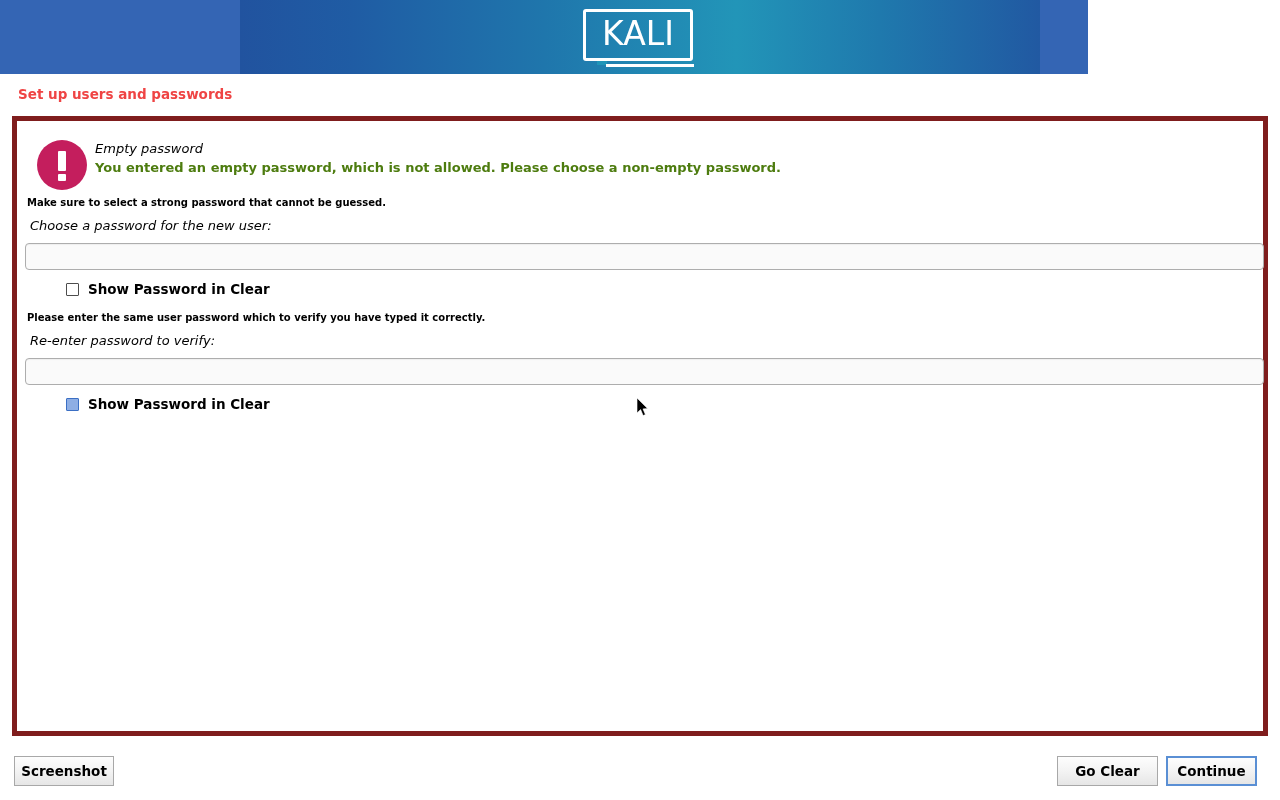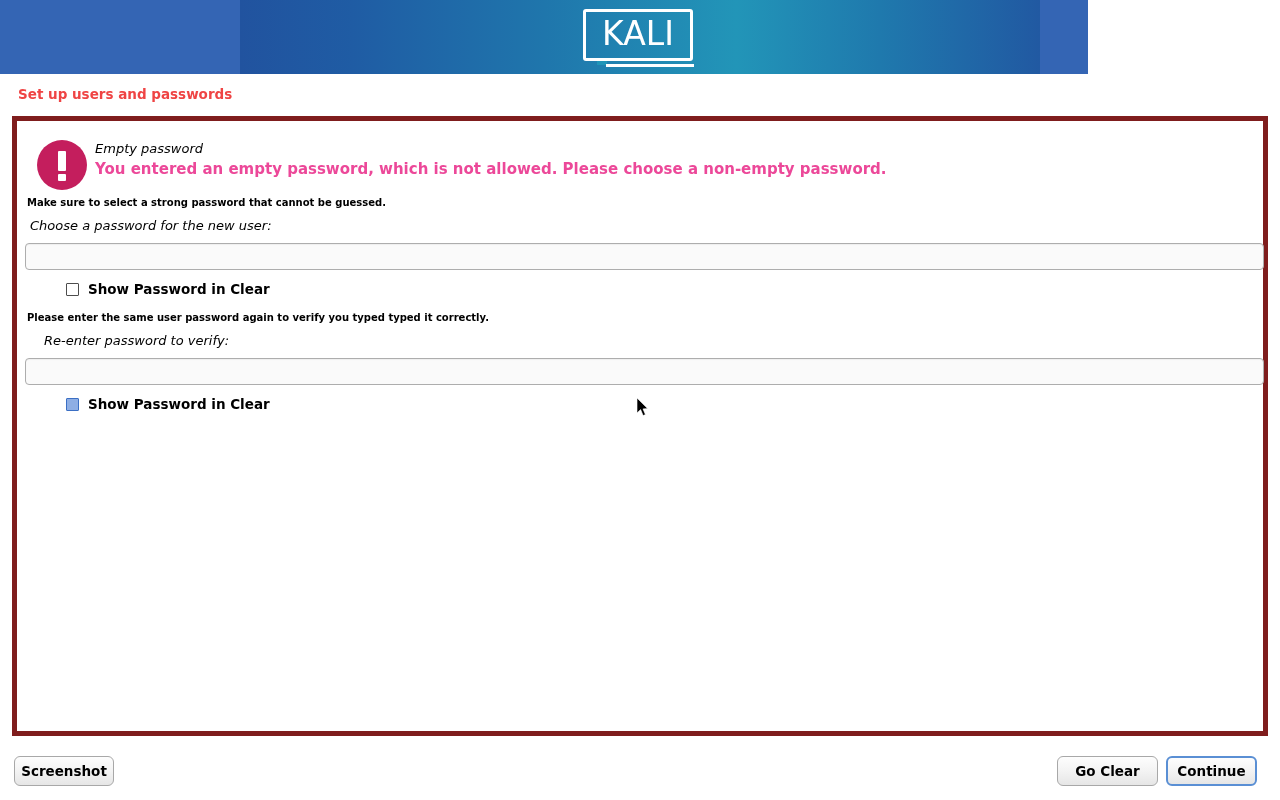--- a/index.html
+++ b/index.html
@@ -152,23 +152,23 @@
     left: 70px;
     top: 10px;
     font-size: 13px;
     font-style: italic;
     color: #000000;
   }
   .error-text {
     position: absolute;
     left: 70px;
     top: 29px;
-    font-size: 15px;
-    font-weight: bold;
-    color: #ec4899;
+    font-size: 13px;
+    font-weight: bold;
+    color: #4d7c0f;
   }
 
   
   .section-heading {
     position: absolute;
     font-size: 10px;
     font-weight: bold;
     color: #000000;
   }
   .field-label {
@@ -218,21 +218,21 @@
     color: #000000;
     white-space: nowrap;
   }
 
   
   .btn {
     position: absolute;
     height: 30px;
     box-sizing: border-box;
     border: 1px solid #a8a8a8;
-    border-radius: 6px;
+    border-radius: 0;
     background: linear-gradient(to bottom, #fdfdfd 0%, #f3f3f3 50%, #e6e6e6 100%);
     color: #000000;
     font-family: "DejaVu Sans", "Liberation Sans", sans-serif;
     font-size: 13.5px;
     font-weight: bold;
     text-align: center;
     line-height: 28px;
     cursor: default;
   }
   .btn.focused {
@@ -278,22 +278,22 @@
     </div>
 
     <div class="section-heading" style="left:10px; top:76px;">Make sure to select a strong password that cannot be guessed.</div>
     <div class="field-label" style="left:13px; top:97px;">Choose a password for the new user:</div>
     <input class="text-input" type="password" style="left: 8px; top: 122px; width: 1239px;" placeholder="">
     <div class="check-row" style="left:9px; top:159px;">
       <span class="checkbox"></span>
       <span class="check-label">Show Password in Clear</span>
     </div>
 
-    <div class="section-heading" style="left:10px; top:191px;">Please enter the same user password again to verify you typed typed it correctly.</div>
-    <div class="field-label" style="left:13px; top:212px;margin-left:14px;">Re-enter password to verify:</div>
+    <div class="section-heading" style="left:10px; top:191px;">Please enter the same user password which to verify you have typed it correctly.</div>
+    <div class="field-label" style="left:13px; top:212px;">Re-enter password to verify:</div>
     <input class="text-input" type="password" style="left: 8px; top: 237px; width: 1239px;" placeholder="">
     <div class="check-row" style="left:9px; top:274px;">
       <span class="checkbox focused"></span>
       <span class="check-label">Show Password in Clear</span>
     </div>
 
   </div>
 
   <div class="btn" style="left:14px; top:756px; width:100px;">Screenshot</div>
   <div class="btn" style="left:1057px; top:756px; width:101px;">Go Clear</div>

